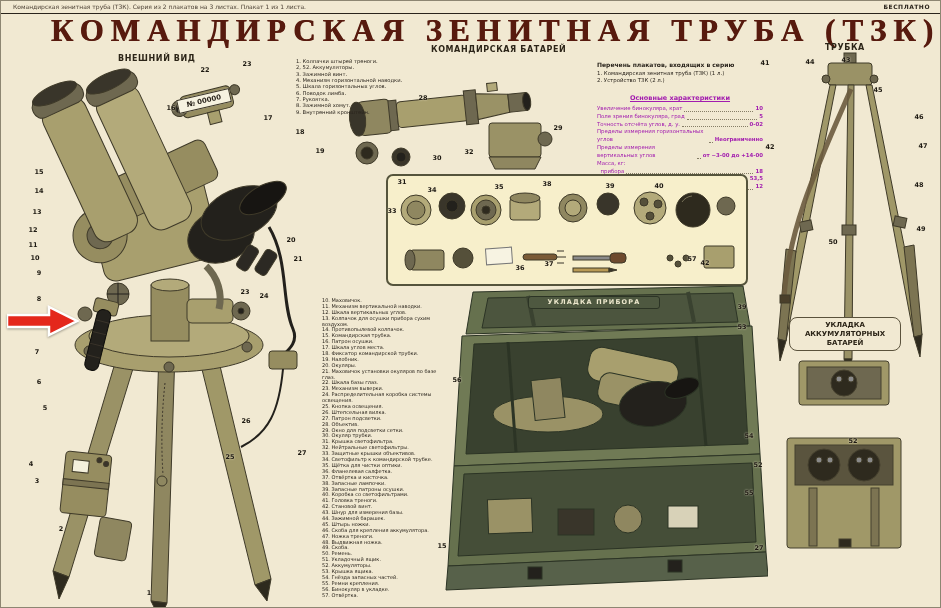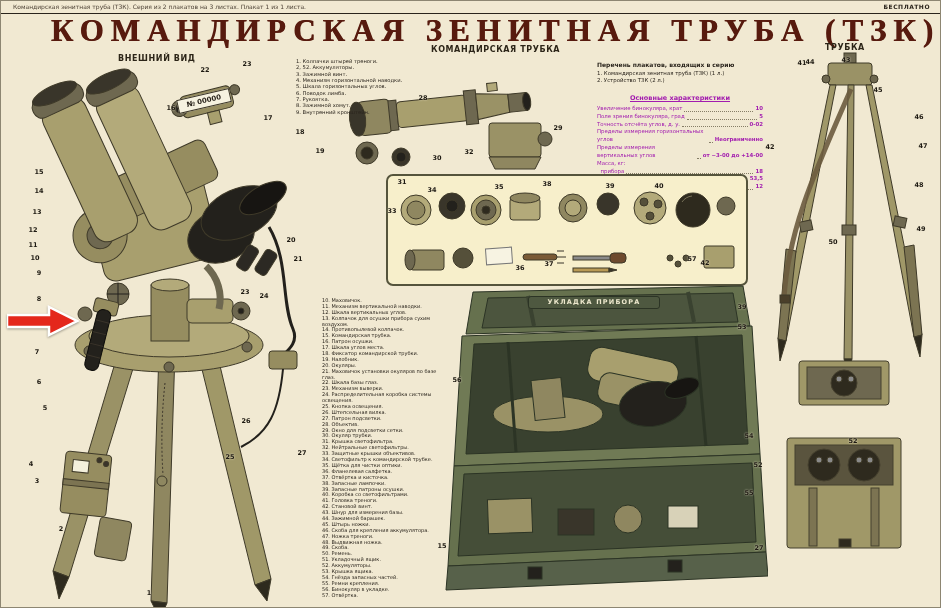--- a/index.html
+++ b/index.html
@@ -51,21 +51,21 @@
 <div id="poster">
 
   <div id="topbar">
     <span>Командирская зенитная труба (ТЗК). Серия из 2 плакатов на 3 листах. Плакат 1 из 1 листа.</span>
     <span class="free">БЕСПЛАТНО</span>
   </div>
 
   <div id="title">КОМАНДИРСКАЯ ЗЕНИТНАЯ ТРУБА (ТЗК)</div>
 
   <div class="seclabel" style="left:117px; top:53px;">ВНЕШНИЙ ВИД</div>
-  <div class="seclabel" style="left:430px; top:44px;">КОМАНДИРСКАЯ ТРУБКА</div>
+  <div class="seclabel" style="left:430px; top:44px;">КОМАНДИРСКАЯ БАТАРЕЙ</div>
   <div class="seclabel" style="left:824px; top:42px;">ТРУБКА</div>
 
   <svg class="illu" style="left:0; top:50px;" width="330" height="556" viewBox="0 0 330 556">
     <g stroke="#3f3a29" stroke-width="1">
 
       <polygon points="158,300 174,300 166,552 150,550" fill="#8f8760"></polygon>
       <polygon points="150,550 166,552 159,568" fill="#2e2a1e"></polygon>
 
       <path d="M164,332 q-5,45 -2,92" fill="none" stroke="#3a342a" stroke-dasharray="2,2"></path>
       <circle cx="161" cy="430" r="5" fill="#8e8760"></circle>
@@ -328,20 +328,21 @@
       <rect x="120" y="225" width="36" height="26" fill="#39352a"></rect>
       <circle cx="190" cy="235" r="14" fill="#8f8760"></circle>
       <rect x="230" y="222" width="30" height="22" fill="#d8d2b8"></rect>
       <polygon points="10,282 328,268 330,292 8,306" fill="#57614a"></polygon>
       <rect x="90" y="283" width="14" height="12" fill="#23211c"></rect>
       <rect x="230" y="276" width="14" height="12" fill="#23211c"></rect>
     </g>
   </svg>
   <div id="case-label">УКЛАДКА ПРИБОРА</div>
 
+  <div id="battery-label">УКЛАДКА АККУМУЛЯТОРНЫХ БАТАРЕЙ</div>
   <svg class="illu" style="left:768px; top:352px;" width="150" height="215" viewBox="0 0 150 215">
     <g stroke="#45402e" stroke-width="1">
       <rect x="30" y="8" width="90" height="44" rx="3" fill="#a09868"></rect>
       <rect x="38" y="14" width="74" height="32" fill="#6e6850"></rect>
       <circle cx="75" cy="30" r="13" fill="#2e2a1e"></circle>
       <circle cx="70" cy="26" r="3" fill="#8a8a8a"></circle>
         <circle cx="82" cy="26" r="3" fill="#8a8a8a"></circle>
       <rect x="18" y="85" width="114" height="110" rx="3" fill="#a09868"></rect>
       <rect x="26" y="92" width="98" height="40" fill="#5a543e"></rect>
       <circle cx="55" cy="112" r="16" fill="#2e2a1e"></circle>
@@ -455,21 +456,21 @@
       <span class="callout" style="left: 391px; top: 210px;">33</span>
       <span class="callout" style="left: 431px; top: 189px;">34</span>
       <span class="callout" style="left: 498px; top: 186px;">35</span>
       <span class="callout" style="left: 546px; top: 183px;">38</span>
       <span class="callout" style="left: 609px; top: 185px;">39</span>
       <span class="callout" style="left: 658px; top: 185px;">40</span>
       <span class="callout" style="left: 519px; top: 267px;">36</span>
       <span class="callout" style="left: 548px; top: 263px;">37</span>
       <span class="callout" style="left: 691px; top: 258px;">57</span>
       <span class="callout" style="left: 704px; top: 262px;">42</span>
-      <span class="callout" style="left: 801px; top: 62px;">41</span>
+      <span class="callout" style="left: 764px; top: 62px;">41</span>
       <span class="callout" style="left: 809px; top: 61px;">44</span>
       <span class="callout" style="left: 845px; top: 59px;">43</span>
       <span class="callout" style="left: 877px; top: 89px;">45</span>
       <span class="callout" style="left: 918px; top: 116px;">46</span>
       <span class="callout" style="left: 922px; top: 145px;">47</span>
       <span class="callout" style="left: 918px; top: 184px;">48</span>
       <span class="callout" style="left: 920px; top: 228px;">49</span>
       <span class="callout" style="left: 832px; top: 241px;">50</span>
       <span class="callout" style="left: 769px; top: 146px;">42</span>
       <span class="callout" style="left: 741px; top: 306px;">39</span>

